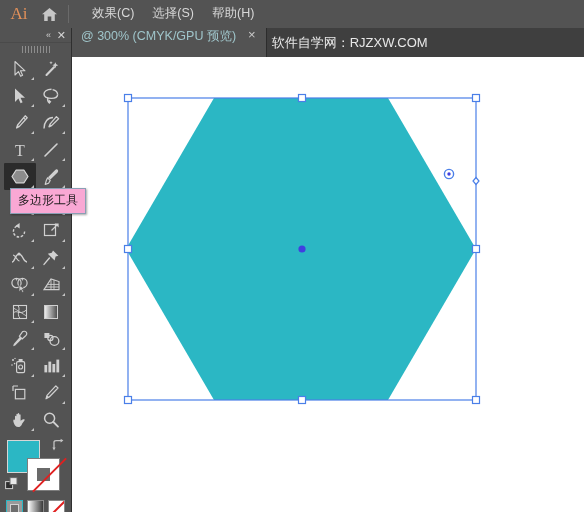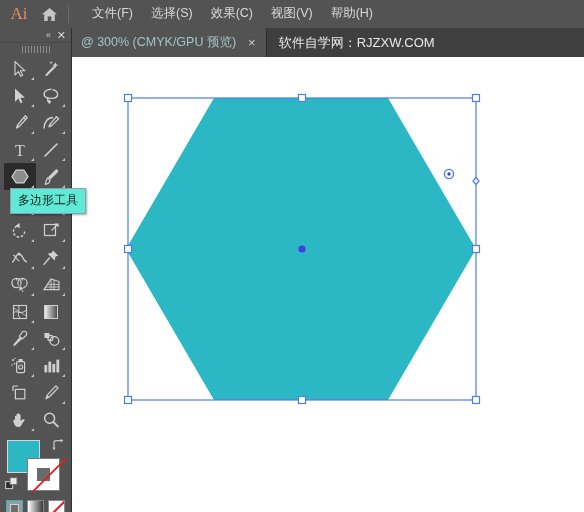--- a/index.html
+++ b/index.html
@@ -74,21 +74,21 @@
   .tabbar {
     position: absolute;
     left: 0; top: 28px;
     width: 584px; height: 29px;
     background: #3f3f3f;
     display: flex;
     align-items: stretch;
   }
   .doc-tab {
     display: flex;
-    align-items: center;
+    align-items: flex-start;
     background: #535353;
     height: 100%;
     padding: 0 6px 0 10px;
     box-sizing: border-box;
     border-right: 1px solid #2c2c2c;
   }
   .doc-tab-title {
     color: #9fc5ca;
     font-size: 12.5px;
     white-space: nowrap;
@@ -99,21 +99,21 @@
     font-size: 13px;
     line-height: 1;
     padding: 0 4px;
     cursor: pointer;
   }
   .site-label {
     display: flex;
     align-items: center;
     color: #e8e8e8;
     font-size: 13px;
-    padding-left: 12px;
+    padding-left: 5px;
     white-space: nowrap;
   }
 
   
   .toolpanel {
     position: absolute;
     left: 0; top: 28px;
     width: 71px;
     height: 484px;
     background: #535353;
@@ -260,21 +260,21 @@
     position: absolute; left: -3px; top: 6px;
     width: 24px; height: 2px; background: #e02020;
     transform: rotate(-45deg);
   }
 
   
   .tooltip {
     position: absolute;
     left: 10px;
     top: 188px;
-    background: #5eead4;
+    background: #f9a8d4;
     border: 1px solid #8a9fb5;
     color: #1a1a1a;
     font-size: 12px;
     padding: 3px 7px 4px 7px;
     white-space: nowrap;
     z-index: 90;
     box-shadow: 1px 1px 2px rgba(0,0,0,0.35);
   }
 
   
@@ -298,24 +298,22 @@
 
   <div class="menubar">
     <div class="ai-logo">Ai</div>
     <div class="home-btn">
       <svg width="17" height="15" viewBox="0 0 17 15" aria-hidden="true">
         <path d="M8.5 1 L16 7.2 L13.8 7.2 L13.8 14 L10.3 14 L10.3 9.4 L6.7 9.4 L6.7 14 L3.2 14 L3.2 7.2 L1 7.2 Z" fill="#c6c6c6"></path>
       </svg>
     </div>
     <div class="menu-divider"></div>
     <div class="menu-items">
-      <div class="menu-item">文件(F)</div>
+      <div class="menu-item">效果(C)</div>
       <div class="menu-item">选择(S)</div>
-      <div class="menu-item">效果(C)</div>
-      <div class="menu-item">视图(V)</div>
       <div class="menu-item">帮助(H)</div>
     </div>
   </div>
 
   <div class="tabbar">
     <div style="width:71px;height:100%;background:#3f3f3f;"></div>
     <div class="doc-tab">
       <span class="doc-tab-title">@ 300% (CMYK/GPU 预览)</span>
       <span class="tab-close">×</span>
     </div>

